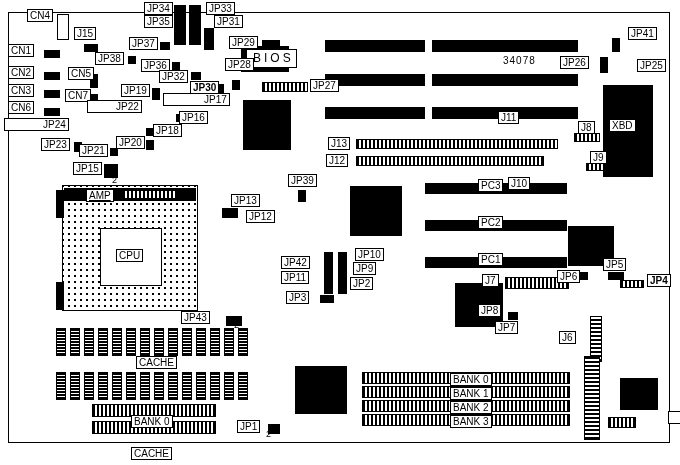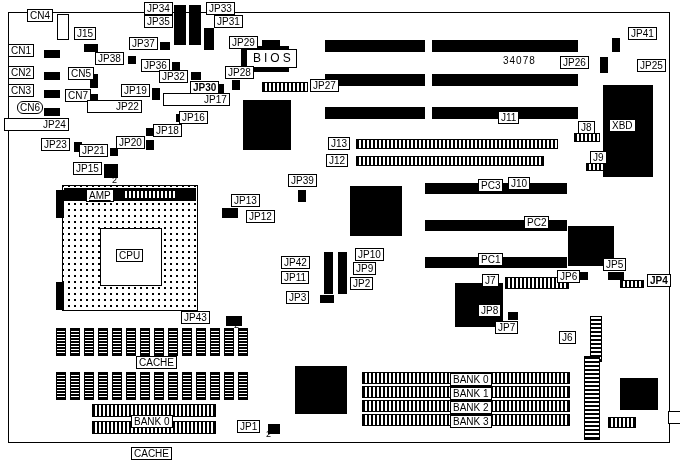--- a/index.html
+++ b/index.html
@@ -151,49 +151,49 @@
     <div class="lbl" style="left: 129px; top: 37px;">JP37</div>
     <div class="lbl" style="left: 95px; top: 52px;">JP38</div>
     <div class="lbl big" style="left: 246px; top: 49px;">BIOS</div>
     <div class="lbl" style="left: 560px; top: 56px;">JP26</div>
     <div class="lbl" style="left: 637px; top: 59px;">JP25</div>
     <div class="lbl" style="left: 8px; top: 66px;">CN2</div>
     <div class="lbl" style="left: 68px; top: 67px;">CN5</div>
     <div class="lbl" style="left: 141px; top: 59px;">JP36</div>
     <div class="lbl" style="left: 159px; top: 70px;">JP32</div>
     <div class="lbl" style="left: 190px; top: 81px; font-weight: bold;">JP30</div>
-    <div class="lbl" style="left: 225px; top: 66px; text-align: center;">JP28</div>
+    <div class="lbl" style="left: 225px; top: 58px; text-align: center;">JP28</div>
     <div class="lbl" style="left: 310px; top: 79px;">JP27</div>
     <div class="lbl plain" style="left: 503px; top: 55px;">34078</div>
     <div class="lbl" style="left: 8px; top: 84px;">CN3</div>
     <div class="lbl" style="left: 65px; top: 89px;">CN7</div>
     <div class="lbl" style="left: 121px; top: 84px;">JP19</div>
     <div class="lbl" style="left: 163px; top: 93px; padding-left: 40px;">JP17</div>
-    <div class="lbl" style="left: 17px; top: 101px; border-radius: 6px;">CN6</div>
+    <div class="lbl" style="left: 8px; top: 101px;">CN6</div>
     <div class="lbl" style="left: 87px; top: 100px; padding-left: 28px;">JP22</div>
     <div class="lbl" style="left: 179px; top: 111px;">JP16</div>
     <div class="lbl" style="left: 4px; top: 118px; padding-left: 38px;">JP24</div>
     <div class="lbl" style="left: 153px; top: 124px;">JP18</div>
     <div class="lbl" style="left: 498px; top: 111px;">J11</div>
     <div class="lbl" style="left: 578px; top: 121px;">J8</div>
     <div class="lbl" style="left: 609px; top: 119px;">XBD</div>
     <div class="lbl" style="left: 41px; top: 138px;">JP23</div>
     <div class="lbl" style="left: 79px; top: 144px;">JP21</div>
     <div class="lbl" style="left: 116px; top: 136px;">JP20</div>
     <div class="lbl" style="left: 328px; top: 137px;">J13</div>
     <div class="lbl" style="left: 326px; top: 154px;">J12</div>
     <div class="lbl" style="left: 590px; top: 151px;">J9</div>
     <div class="lbl" style="left: 73px; top: 162px;">JP15</div>
     <div class="lbl" style="left: 86px; top: 189px; text-decoration: underline;">AMP</div>
     <div class="lbl" style="left: 288px; top: 174px;">JP39</div>
     <div class="lbl" style="left: 478px; top: 179px;">PC3</div>
     <div class="lbl" style="left: 508px; top: 177px;">J10</div>
     <div class="lbl" style="left: 231px; top: 194px;">JP13</div>
     <div class="lbl" style="left: 246px; top: 210px;">JP12</div>
-    <div class="lbl" style="left: 478px; top: 216px; margin-left: 46px;">PC2</div>
+    <div class="lbl" style="left: 478px; top: 216px;">PC2</div>
     <div class="lbl" style="left: 116px; top: 249px;">CPU</div>
     <div class="lbl" style="left: 355px; top: 248px;">JP10</div>
     <div class="lbl" style="left: 281px; top: 256px;">JP42</div>
     <div class="lbl" style="left: 353px; top: 262px;">JP9</div>
     <div class="lbl" style="left: 281px; top: 271px;">JP11</div>
     <div class="lbl" style="left: 350px; top: 277px;">JP2</div>
     <div class="lbl" style="left: 478px; top: 253px;">PC1</div>
     <div class="lbl" style="left: 557px; top: 258px; margin-top: 12px;">JP6</div>
     <div class="lbl" style="left: 603px; top: 258px;">JP5</div>
     <div class="lbl" style="left: 286px; top: 291px;">JP3</div>

